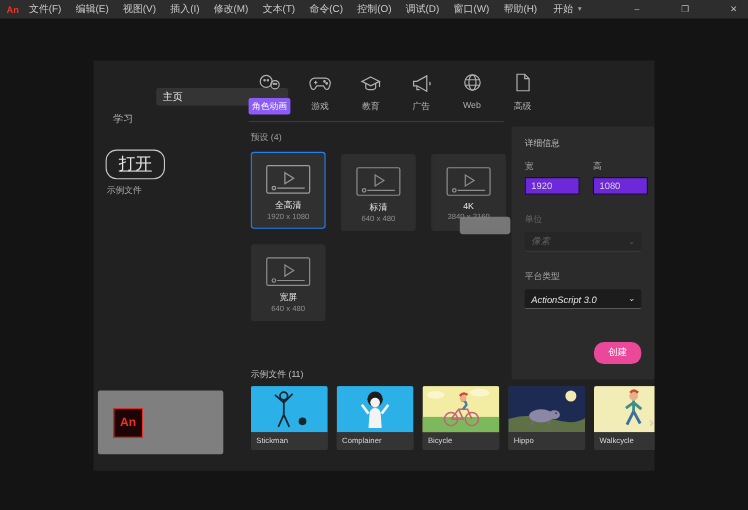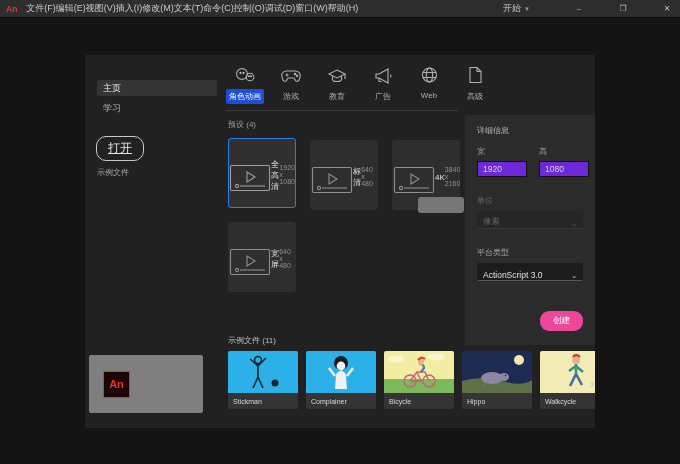--- a/index.html
+++ b/index.html
@@ -10,59 +10,59 @@
     position:relative; overflow:hidden;
     color:#c8c8c8;
   }
   
   .titlebar{
     position:absolute; top:0; left:0; width:680px; height:18px;
     background:#2d2d2d; border-bottom:1px solid #0d0d0d;
     display:flex; align-items:center; font-size:9px;
   }
   .logo-an{ color:#e5352b; font-weight:bold; font-size:8.5px; margin:0 9px 0 6px; }
-  .menus{ display:flex; }
+  .menus{ display:flex; gap:13px; }
   .menu-item{ color:#c9c9c9; cursor:default; white-space:nowrap; }
   .tb-right{ margin-left:auto; display:flex; align-items:center;gap:20px; }
   .start-btn{ display:flex; align-items:center; gap:3px; color:#c9c9c9; margin-right:14px; }
   .start-caret{ font-size:6px; color:#9a9a9a; }
   .win-btn{ width:18px; text-align:center; color:#bdbdbd; font-size:8px; margin-left:6px; }
   .win-btn.close{ margin-right:4px; }
 
   
   .panel{
     position:absolute; left:85px; top:55px; width:510px; height:373px;
     background:#212121;
   }
   
   .side-item{ position:absolute; left:12px; width:120px; height:16px;
     display:flex; align-items:center; padding-left:6px; font-size:9px; color:#b5b5b5; border-radius:2px;}
-  .side-item.active{ background:#343434; color:#ececec; }
+  .side-item.active{ background:#343434; color:#ececec;margin-left:45px; }
   .open-btn{
     position:absolute; left:11px; top:81px; padding:3px 11px;
-    border:1px solid #c9c9c9; border-radius:10px; font-size:12px; color:#e6e6e6;
+    border:1px solid #c9c9c9; border-radius:10px; font-size:15px; color:#e6e6e6;
     background:transparent;
     text-decoration:underline;
   }
   .samples-link{ position:absolute; left:12px; top:112px; font-size:8px; color:#a9a9a9; }
 
   
   .tabs{ position:absolute; left:141px; top:10px; display:flex; gap:8px; }
   .tab{ display:flex; flex-direction:column; align-items:center; width:38px; }
   .tab .t-icon{ height:20px; display:flex; align-items:center; justify-content:center; }
   .tab .t-label{ margin-top:4px; font-size:8px; color:#b0b0b0; padding:2px 3px; border-radius:2px; white-space:nowrap;}
-  .tab.active .t-label{ background:#1d4ed8; color:#ffffff; }
+  .tab.active .t-label{ background:#8b5cf6; color:#ffffff; }
   .tabs-divider{ position:absolute; left:141px; top:55px; width:232px; height:1px; background:#3a3a3a; }
 
   
   .presets-header{ position:absolute; left:143px; top:64px; font-size:8px; color:#9f9f9f; }
   .preset-card{
     position:absolute; width:68px; height:70px; background:#2e2e2e; border-radius:3px;
     border:1px solid #2e2e2e;
-    display:flex; flex-direction:row; align-items:center; justify-content:flex-start;
+    display:flex; flex-direction:column; align-items:center; justify-content:flex-start;
   }
   .preset-card.selected{ border:1px solid #2680eb; background:#303030; }
   .preset-card .p-icon{ margin-top:10px; }
   .p-title{ font-size:8px; color:#e4e4e4; margin-top:4px; }
   .p-dims{ font-size:7px; color:#8f8f8f; margin-top:2px; }
   .tooltip-box{ position:absolute; left:333px; top:142px; width:46px; height:16px;
     background:#7f7f7f; border-radius:3px; opacity:.9; }
 
   
   .details{
@@ -72,22 +72,22 @@
   .d-header{ font-size:8px; color:#bdbdbd; }
   .d-row{ display:flex; gap:12px; margin-top:10px; }
   .d-col{ display:flex; flex-direction:column; gap:4px; }
   .d-label{ font-size:8px; color:#a5a5a5; }
   .d-label.dim{ color:#666; }
   .d-input{
     width:50px; height:16px; background:#6d28d9; border:1px solid #111;
     color:#d9d9d9; font-size:8.5px; padding-left:5px; font-family:"Liberation Sans",sans-serif;
   }
   .d-select{
-    margin-top:4px; height:18px; border-radius:2px; display:flex; align-items:flex-end;
-    justify-content:space-between; padding:0 6px; font-size:8.5px;
+    margin-top:4px; height:18px; border-radius:2px; display:flex; align-items:center;
+    justify-content:space-between; padding:0 6px; font-size:8.5px;font-style:italic;
   }
   .d-select.disabled{ background:#262626; color:#5f5f5f; border-bottom:1px solid #383838; }
   .d-select.enabled{ background:#1c1c1c; color:#e2e2e2; border-bottom:1px solid #575757; }
   .sel-caret{ font-size:7px; }
   .d-group{ margin-top:12px; }
   .create-btn{
     position:absolute; right:12px; bottom:14px; background:#ec4899; color:#fff;
     border:none; border-radius:9px; font-size:8.5px; padding:4px 13px;
   }
 

